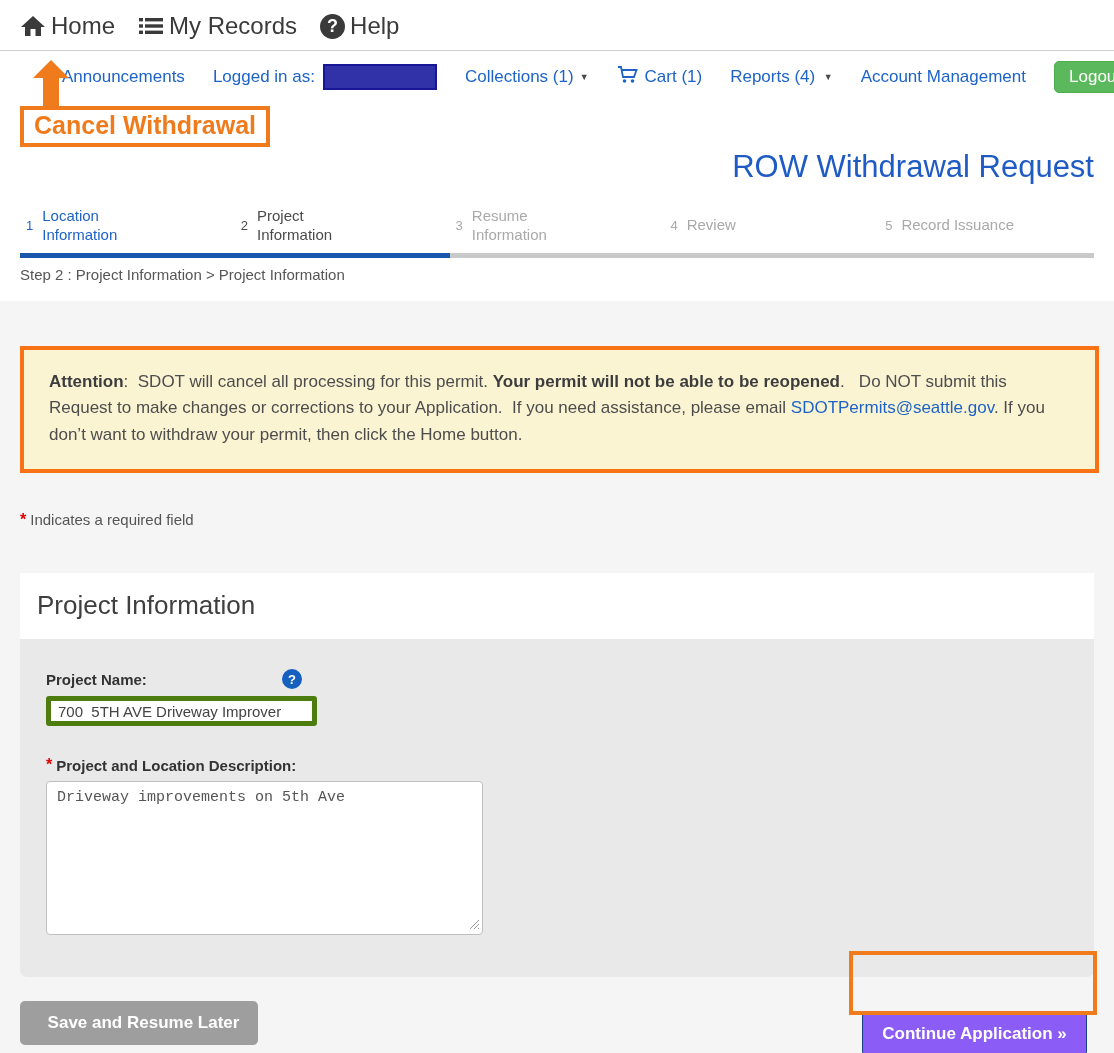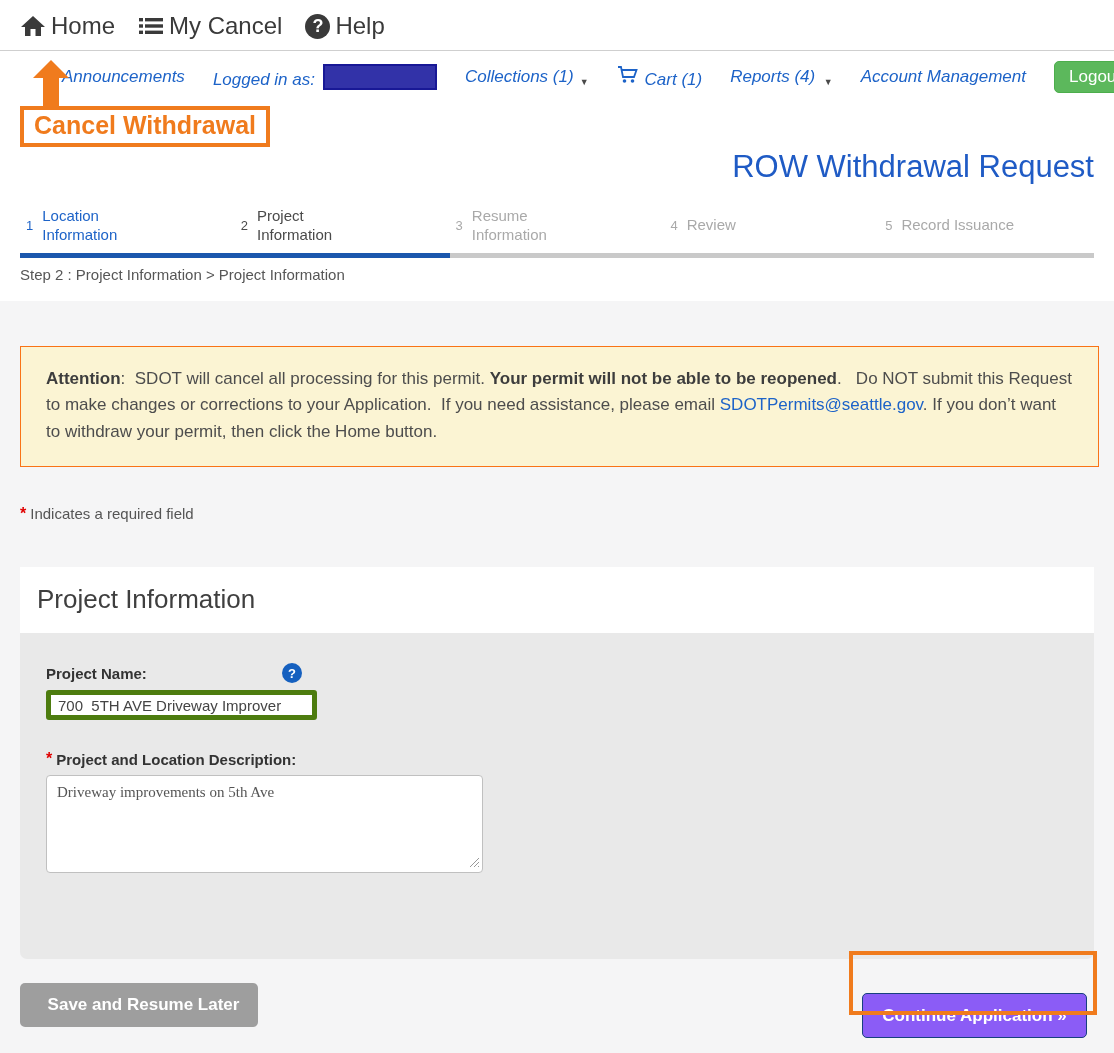--- a/index.html
+++ b/index.html
@@ -29,21 +29,21 @@
     display:flex; align-items:center; justify-content:center;
   }
 
   
   .acctbar {
     display:flex; align-items:center;
     padding:10px 14px 12px 62px;
     background:#fff; font-size:17px;
   }
   .acctbar a { color:#1d63c8; text-decoration:none; cursor:pointer; }
-  .acct-item { margin-right:28px; display:flex; align-items:flex-end; gap:4px; white-space:nowrap;font-style:italic; }
+  .acct-item { margin-right:28px; display:flex; align-items:center; gap:4px; white-space:nowrap; }
   .redacted {
     width:114px; height:26px; background:#3232a8;
     border:2px solid #181896; margin-left:4px;
   }
   .caret { font-size:9px; color:#4a4a4a; margin-left:2px; }
   .logout-btn {
     margin-left:auto;
     background:#5cb85c; color:#fff; font-size:17px;
     border:1px solid #4cae4c; border-radius:5px;
     padding:5px 14px; cursor:pointer;
@@ -90,21 +90,21 @@
   .step.current{ border-bottom-color:#1b57ad; }
   .step.current .num, .step.current .lbl { color:#4a4a4a; }
   .step.todo .num, .step.todo .lbl { color:#a9a9a9; }
   .breadcrumb { margin:8px 20px 0 20px; font-size:15px; color:#565656; padding-bottom:12px; }
 
   
   .lower { background:#f5f5f6; padding-top:45px; }
 
   .attention {
     margin:0 15px 0 20px;
-    background:#fbf4d3; border:1px solid #f97316;
+    background:#fbf4d3; border:4px solid #f97316;
     padding:19px 25px 21px 25px;
     font-size:17px; line-height:26.5px; color:#4d4d4d;
     white-space:pre-wrap;
   }
   .attention .b { font-weight:bold; color:#3d3d3d; }
   .attention a { color:#1d63c8; text-decoration:none; }
 
   .req-note { margin:38px 20px 0 20px; font-size:15px; color:#555; }
   .req-star { color:#e00000; font-weight:bold; margin-right:4px; font-size:16px; }
 
@@ -128,23 +128,23 @@
   }
   .text-input {
     margin-top:7px; width:271px; height:30px;
     border:5px solid #4d7c0f; border-radius:3px;
     font-family:"Liberation Sans", sans-serif;
     font-size:15px; color:#444; padding:2px 7px; background:#fff;
   }
   .desc-label-row { margin-top:30px; }
   .ta-wrap { position:relative; width:437px; margin-top:7px; }
   .textarea {
-    width:437px; height:98px; resize:none;
+    width:437px; height:154px; resize:none;
     border:1px solid #c0c0c0; border-radius:4px;
-    font-family:Liberation Serif, serif;
+    font-family:Liberation Mono, monospace;
     font-size:15px; color:#555; padding:6px 10px; background:#fff;
     line-height:1.35;
   }
   .ta-grip { position:absolute; right:3px; bottom:5px; }
 
   
   .btn-row { position:relative; height:44px; margin-top:24px; }
   .btn-save {
     position:absolute; left:20px; top:0;
     width:238px; height:44px;
@@ -178,21 +178,21 @@
       <span>
         <svg width="26" height="22" viewBox="0 0 26 22">
           <rect x="1" y="3" width="4" height="3.4" fill="#3a3a3a"></rect>
             <rect x="7" y="3" width="18" height="3.4" fill="#3a3a3a"></rect>
           <rect x="1" y="9.3" width="4" height="3.4" fill="#3a3a3a"></rect>
             <rect x="7" y="9.3" width="18" height="3.4" fill="#3a3a3a"></rect>
           <rect x="1" y="15.6" width="4" height="3.4" fill="#3a3a3a"></rect>
             <rect x="7" y="15.6" width="18" height="3.4" fill="#3a3a3a"></rect>
         </svg>
       </span>
-      <span>My Cancel</span>
+      <span>My Records</span>
     </div>
     <div class="topnav-item">
       <span class="help-circle">?</span>
       <span>Help</span>
     </div>
   </div>
 
   <div class="acctbar">
     <span class="acct-item">
         <a>Announcements</a>

